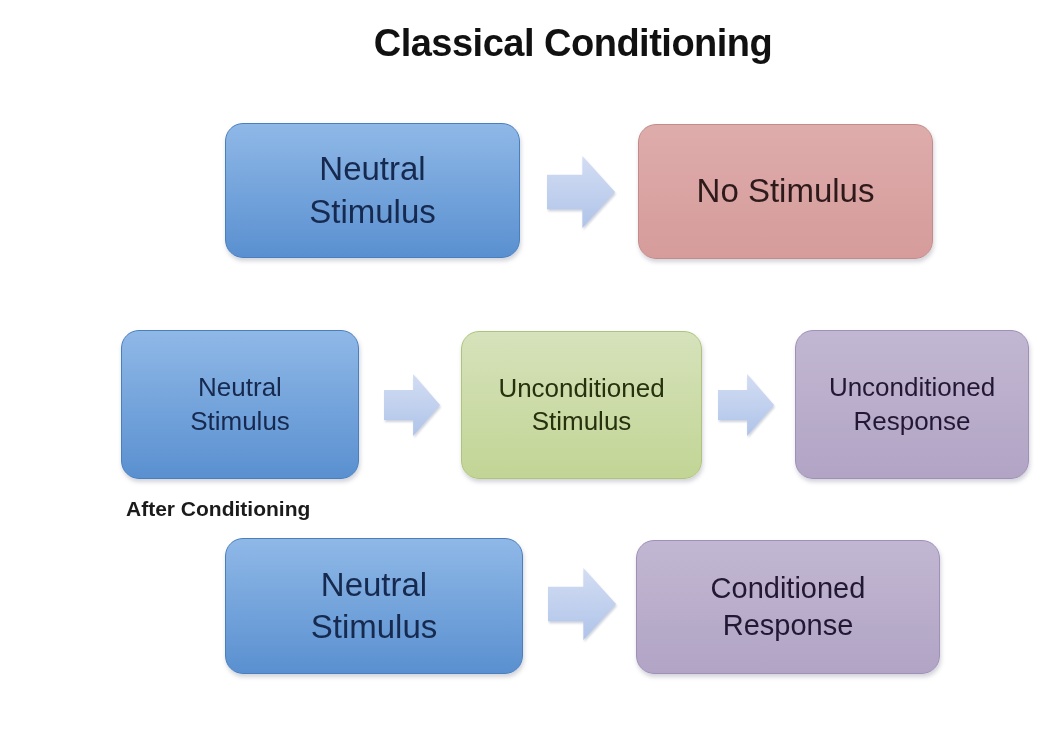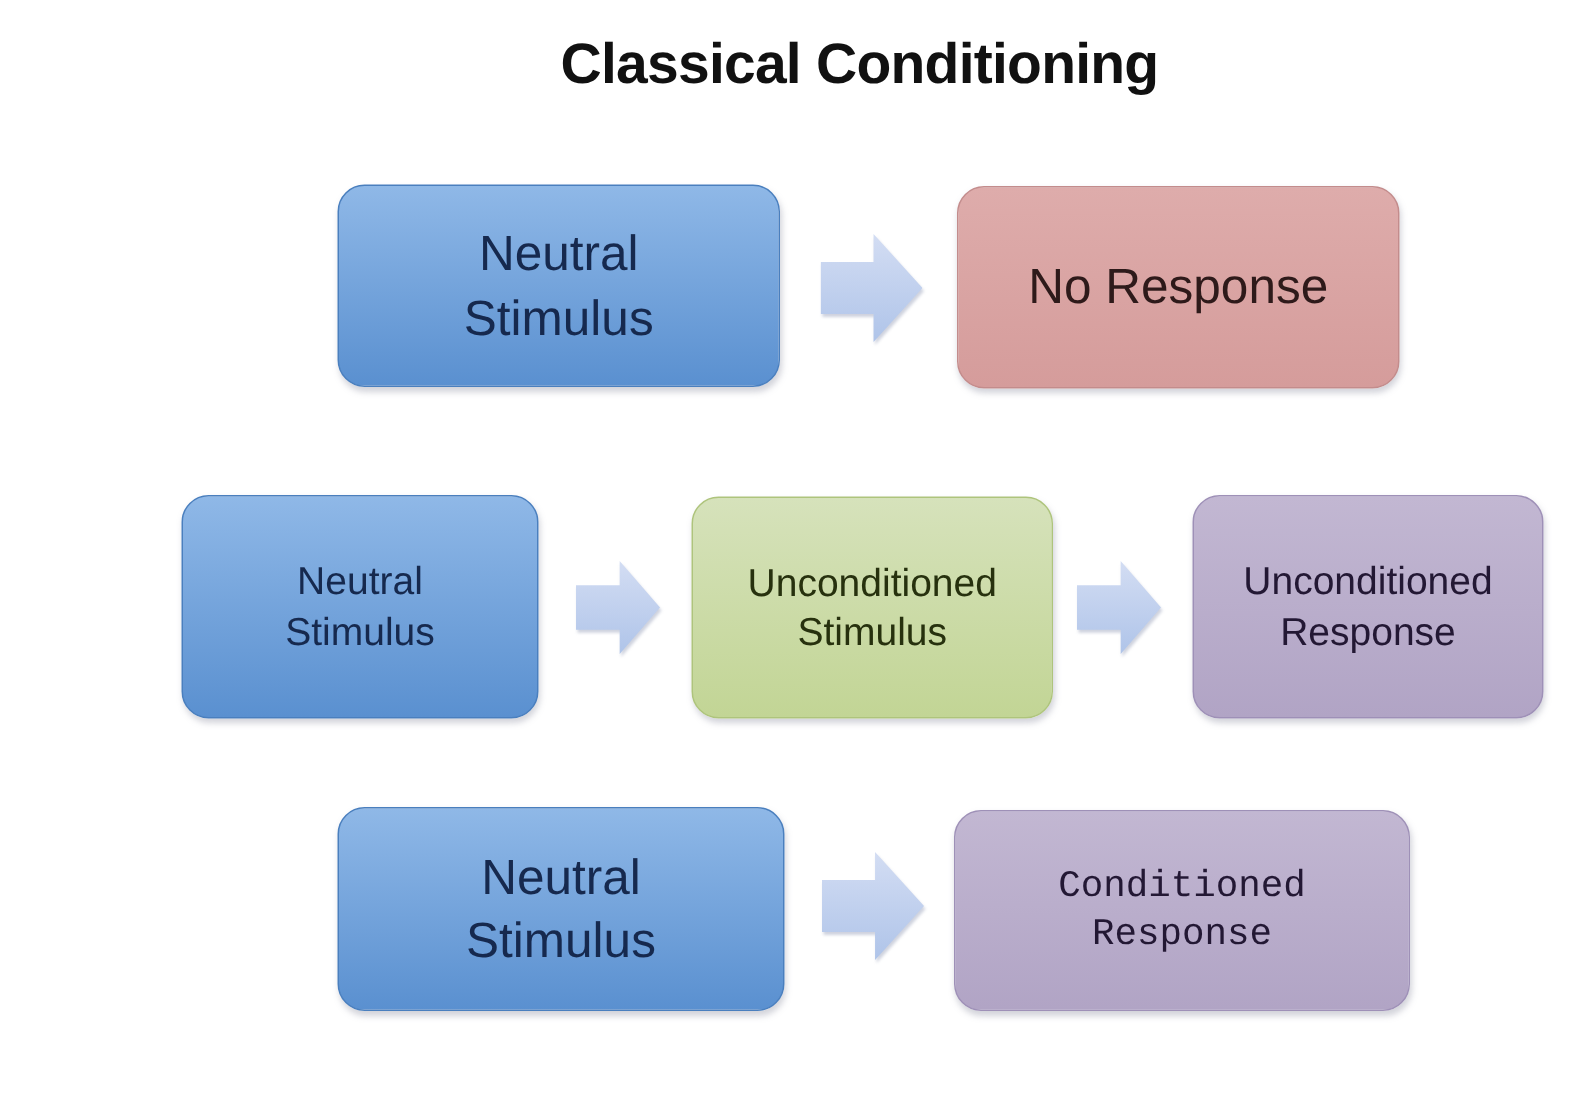--- a/index.html
+++ b/index.html
@@ -60,21 +60,21 @@
     border: 1px solid var(--green_border);
     color: var(--green_text);
   }
   .box.purple {
     background: linear-gradient(180deg, var(--purple_top) 0%, var(--purple_bottom) 100%);
     border: 1px solid var(--purple_border);
     color: var(--purple_text);
   }
   .font-lg { font-size: 33px; }
   .font-md { font-size: 26px; }
-  .font-lg2 { font-size: 25px; font-family: Liberation Mono, monospace; }
+  .font-lg2 { font-size: 29px; }
   .arrow {
     position: absolute;
     filter: drop-shadow(1px 2px 1px rgba(115, 125, 160, 0.35));
   }
   .arrow-shape {
     width: 100%;
     height: 100%;
     background: linear-gradient(180deg, var(--arrow_top) 0%, var(--arrow_bottom) 100%);
     clip-path: polygon(0 26%, 52% 26%, 52% 0, 100% 50%, 52% 100%, 52% 74%, 0 74%);
   }
@@ -95,35 +95,36 @@
 <div class="canvas">
 
   <div class="title">Classical Conditioning</div>
   <div class="corner-mark"></div>
 
   <div class="box blue font-lg" style="left:177px; top:123px; width:293px; height:133px;">Neutral
 Stimulus</div>
   <div class="arrow" style="left:499px; top:156px; width:68px; height:72px;">
     <div class="arrow-shape"></div>
   </div>
-  <div class="box red font-lg" style="left:590px; top:124px; width:293px; height:133px;">No Response</div>
+  <div class="box red font-lg" style="left:590px; top:124px; width:293px; height:133px;">No Stimulus</div>
 
   <div class="box blue font-md" style="left:73px; top:330px; width:236px; height:147px;">Neutral
 Stimulus</div>
   <div class="arrow" style="left:336px; top:374px; width:56px; height:62px;">
     <div class="arrow-shape"></div>
   </div>
   <div class="box green font-md" style="left:413px; top:331px; width:239px; height:146px;">Unconditioned
 Stimulus</div>
   <div class="arrow" style="left:670px; top:374px; width:56px; height:62px;">
     <div class="arrow-shape"></div>
   </div>
   <div class="box purple font-md" style="left:747px; top:330px; width:232px; height:147px;">Unconditioned
 Response</div>
 
+  <div class="section-label" style="top:497px;">After Conditioning</div>
   <div class="box blue font-lg" style="left:177px; top:538px; width:296px; height:134px;">Neutral
 Stimulus</div>
   <div class="arrow" style="left:500px; top:568px; width:68px; height:72px;">
     <div class="arrow-shape"></div>
   </div>
   <div class="box purple font-lg2" style="left:588px; top:540px; width:302px; height:132px;">Conditioned
 Response</div>
 
 </div>
 

